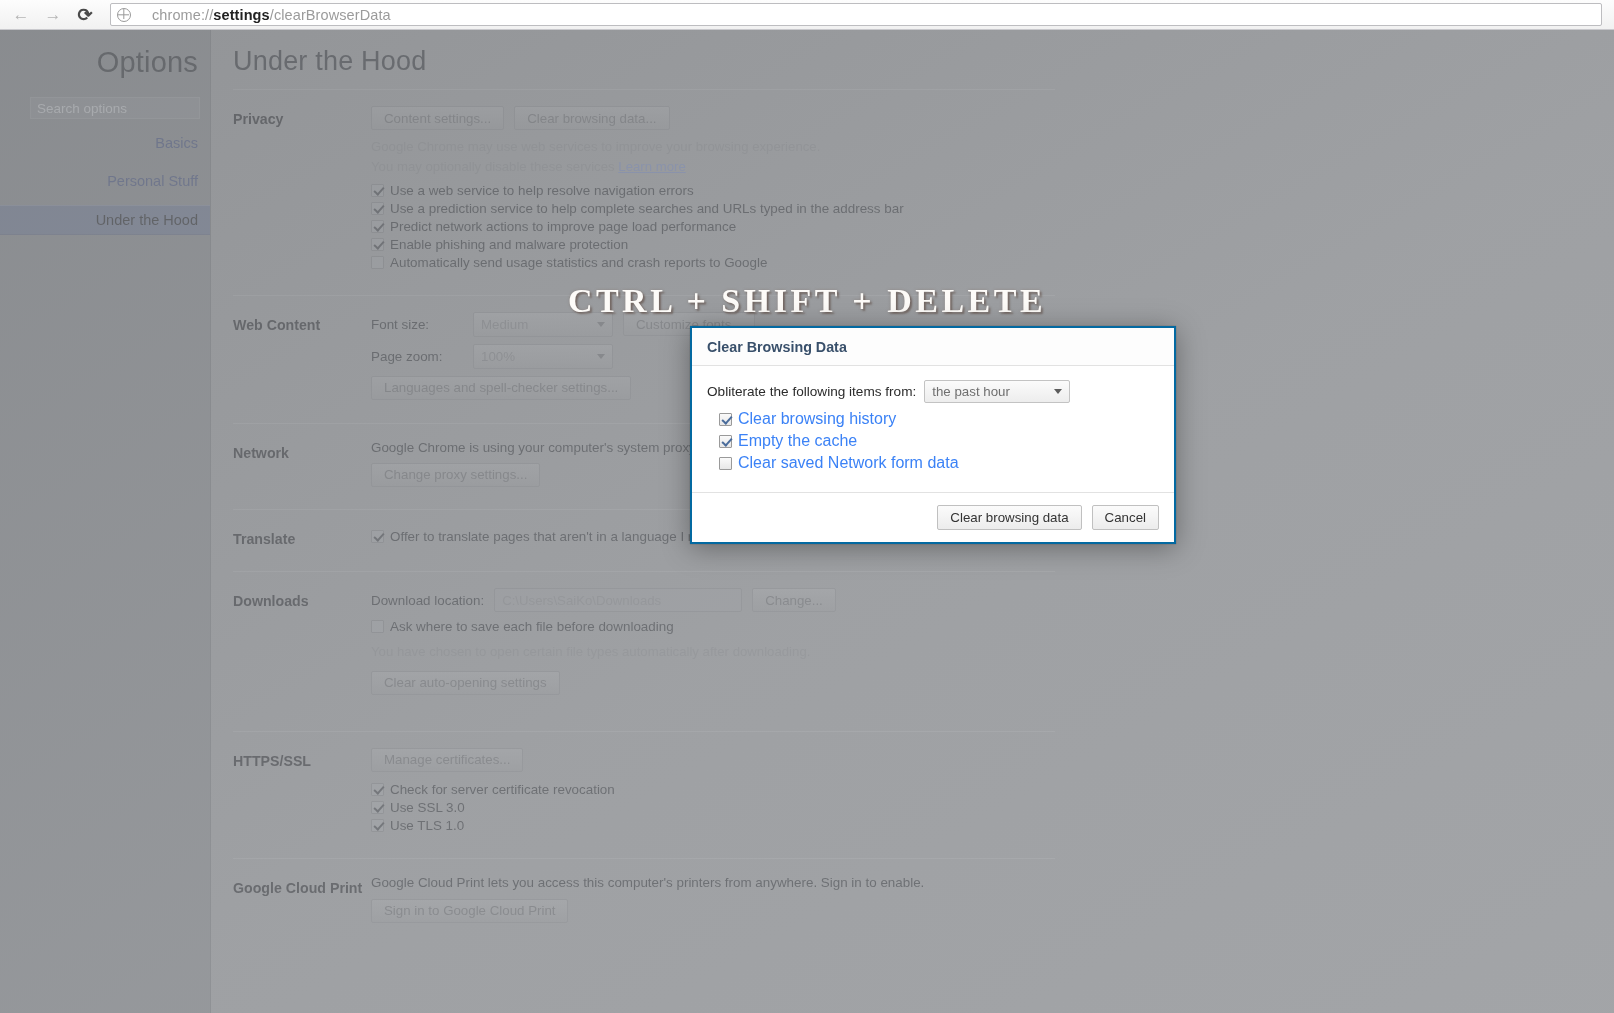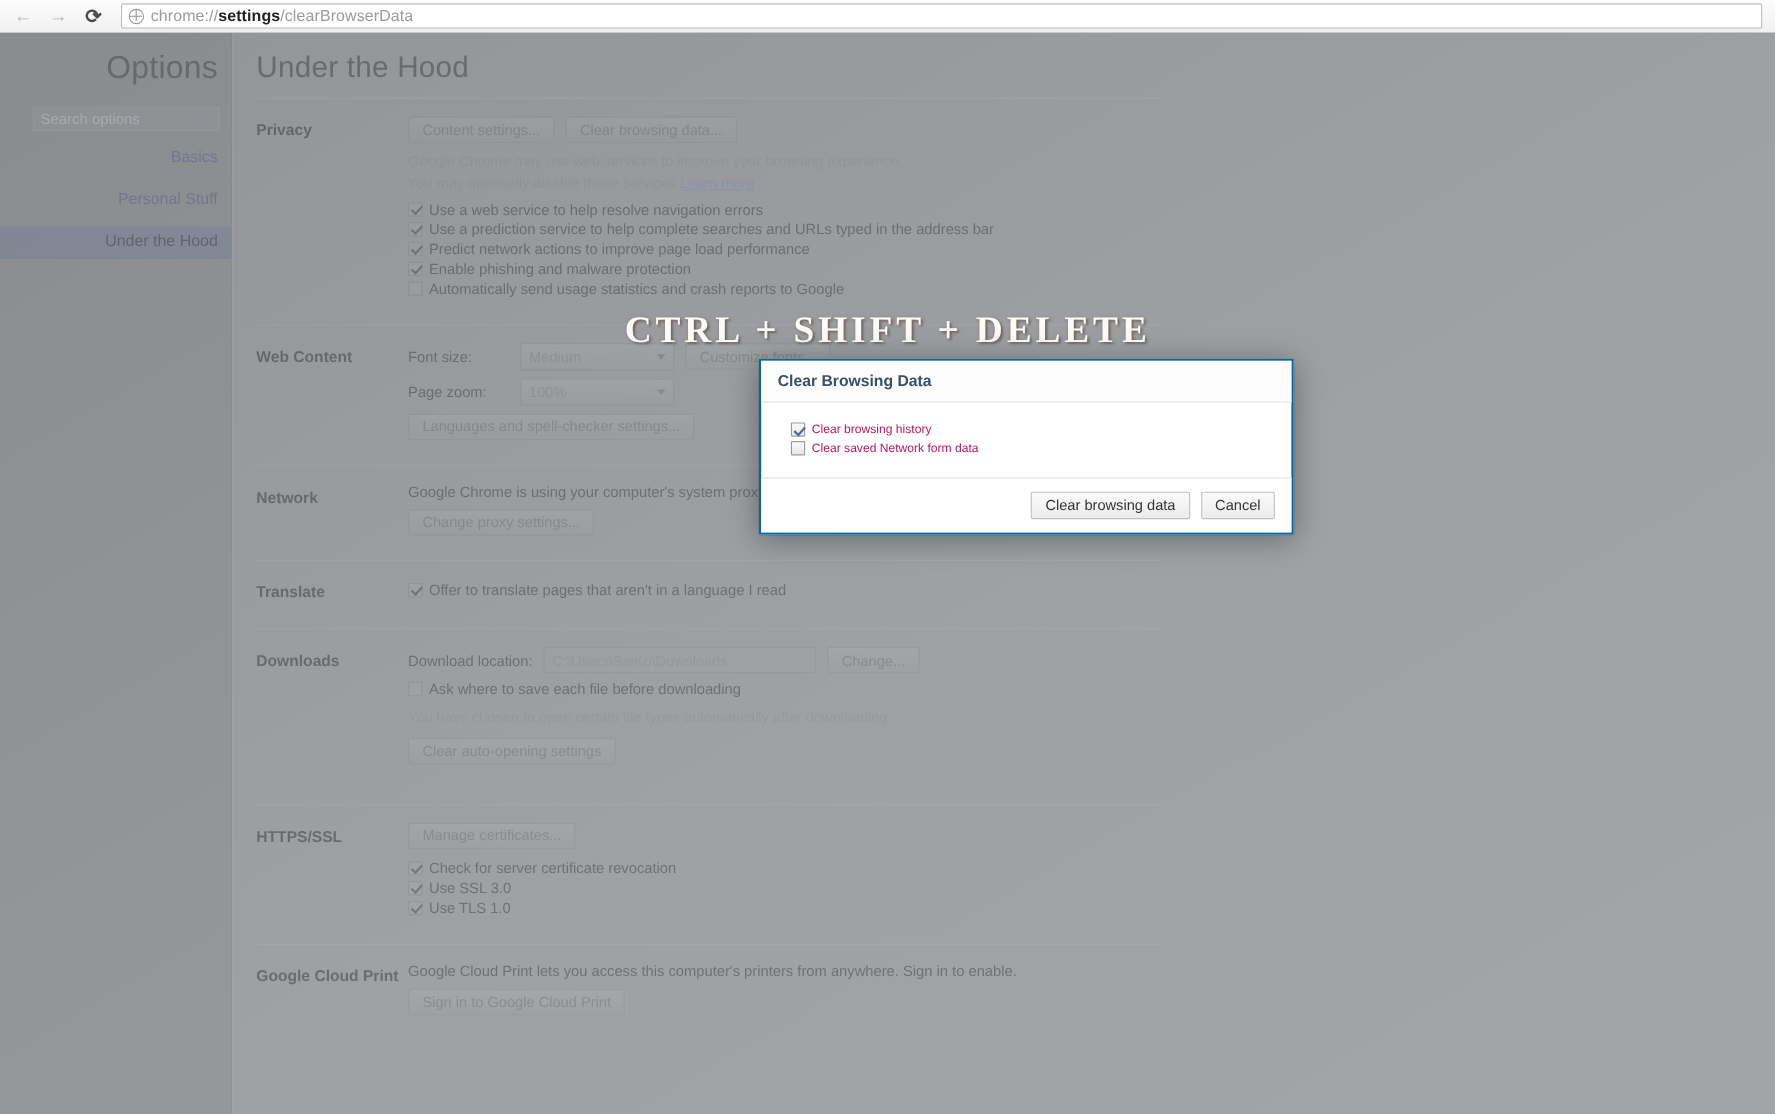--- a/index.html
+++ b/index.html
@@ -21,21 +21,21 @@
   }
   .nav-btn {
     width: 26px; height: 26px; display: flex; align-items: center;
     justify-content: center; color: #b5b5b5; font-size: 17px; line-height: 1;
     cursor: default; user-select: none;
   }
   .reload-btn { color: #4a4a4a; font-size: 18px; font-weight: bold; }
   .omnibox {
     flex: 1; height: 23px; margin-left: 6px; margin-right: 4px;
     border: 1px solid #bdbdc0; border-radius: 2px; background: #fff;
-    display: flex; align-items: center; padding: 0 6px; gap: 6px;
+    display: flex; align-items: center; padding: 0 6px; gap: 21px;
   }
   .page-icon {
     width: 14px; height: 14px; border-radius: 50%;
     border: 1.6px solid #9a9a9a; position: relative; flex: none;
   }
   .page-icon::before {
     content: ""; position: absolute; left: 50%; top: 0px; width: 1.4px;
     height: 10.5px; background: #9a9a9a; transform: translateX(-50%);
   }
   .page-icon::after {
@@ -171,21 +171,21 @@
   .dlg-cb-line { display: flex; align-items: center; gap: 6px; margin: 4px 0 4px 12px; }
   .dlg-cb {
     width: 13px; height: 13px; flex: none; border: 1px solid #9a9a9a;
     background: linear-gradient(#fafafa, #e7e7e7); position: relative; border-radius: 1px;
   }
   .dlg-cb.on::after {
     content: ""; position: absolute; left: 3.5px; top: 0.5px; width: 4px;
     height: 8px; border: solid #4a6c9b; border-width: 0 2px 2px 0;
     transform: rotate(42deg);
   }
-  .dlg-cb-text { font-size: 11px; color: #be185d; }
+  .dlg-cb-text { font-size: 16px; color: #3b82f6; }
   .dlg-foot {
     border-top: 1px solid #e2e2e2; padding: 12px 15px;
     display: flex; justify-content: flex-end; gap: 10px; background: #fff;
   }
   .dlg-btn {
     height: 25px; padding: 0 12px; display: inline-flex; align-items: center;
     justify-content: center; font-size: 13.3px; color: #333;
     background: linear-gradient(#fbfbfb, #ececec);
     border: 1px solid #c0c0c0; border-radius: 2px; white-space: nowrap;
   }
@@ -367,23 +367,34 @@
     </div>
   </div>
 
   <div class="dim"></div>
 
   <div class="hint">CTRL + SHIFT + DELETE</div>
 
   <div class="dialog">
     <div class="dlg-head">Clear Browsing Data</div>
     <div class="dlg-body">
+      <div class="dlg-row1">
+        <span class="dlg-label">Obliterate the following items from:</span>
+        <div class="dlg-select">
+          <span>the past hour</span>
+          <span class="caret"></span>
+        </div>
+      </div>
       <div class="dlg-cb-line">
         <span class="dlg-cb on"></span>
         <span class="dlg-cb-text">Clear browsing history</span>
+      </div>
+      <div class="dlg-cb-line">
+        <span class="dlg-cb on"></span>
+        <span class="dlg-cb-text">Empty the cache</span>
       </div>
       <div class="dlg-cb-line">
         <span class="dlg-cb"></span>
         <span class="dlg-cb-text">Clear saved Network form data</span>
       </div>
     </div>
     <div class="dlg-foot">
       <div class="dlg-btn">Clear browsing data</div>
       <div class="dlg-btn">Cancel</div>
     </div>

